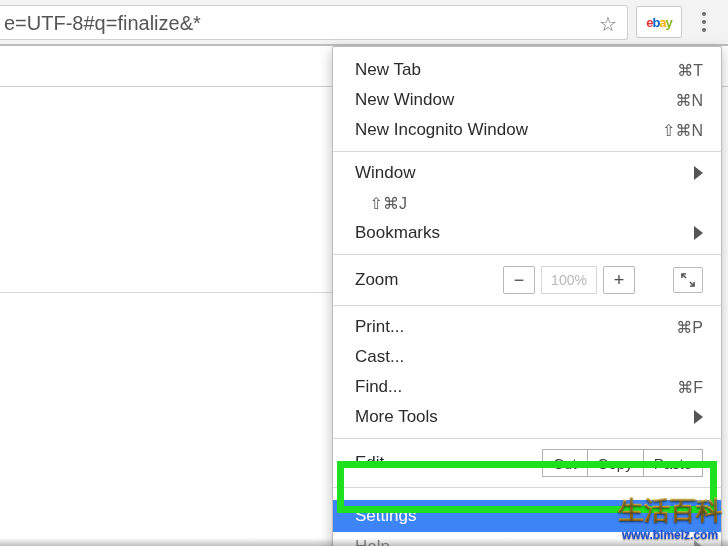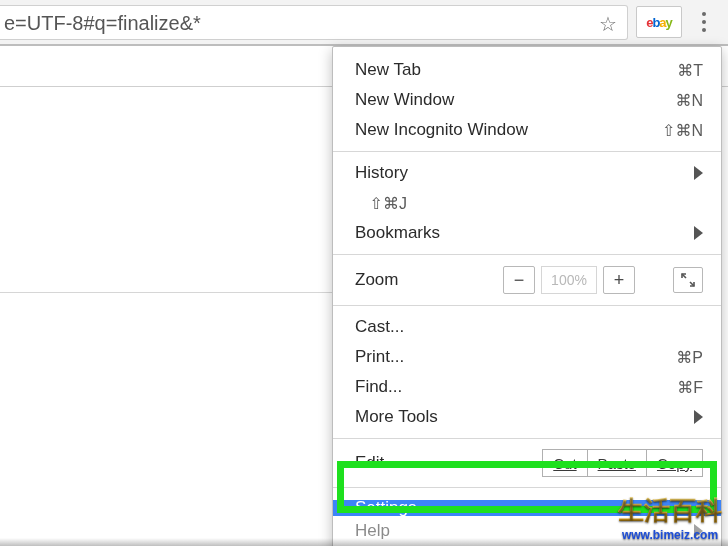--- a/index.html
+++ b/index.html
@@ -165,21 +165,21 @@
   .edit-row .edit-btns {
     display: flex; margin-left: auto;
   }
   .edit-btn {
     height: 26px;
     border: 1px solid #b0b0b0;
     margin-left: -1px;
     padding: 0 10px;
     font-size: 15px; color: #3a3a3a;
     background: #fff;
-    display: flex; align-items: center; justify-content: center; text-decoration: underline;
+    display: flex; align-items: center; justify-content: center;
   }
   .edit-btn:first-child { margin-left: 0; }
   
   .menu-item.highlight {
     background: #3d84f7;
     color: #ffffff;
     font-weight: 500;
   }
   .green-box {
     position: absolute;
@@ -253,21 +253,21 @@
       <span class="accel">⌘N</span>
     </div>
     <div class="menu-item">
       <span class="label">New Incognito Window</span>
       <span class="accel">⇧⌘N</span>
     </div>
 
     <div class="menu-sep"></div>
 
     <div class="menu-item">
-      <span class="label">History</span>
+      <span class="label">Window</span>
       <span class="arrow"></span>
     </div>
     <div class="menu-item">
       <span class="accel">⇧⌘J</span>
     </div>
     <div class="menu-item">
       <span class="label">Bookmarks</span>
       <span class="arrow"></span>
     </div>
 
@@ -285,50 +285,50 @@
               <path d="M1 5 V1 H5 M13 9 V13 H9" stroke="#555" stroke-width="1.6" fill="none"></path>
               <path d="M1 1 L5 5 M13 13 L9 9" stroke="#555" stroke-width="1.6"></path>
             </svg>
         </span>
       </span>
     </div>
 
     <div class="menu-sep"></div>
 
     <div class="menu-item">
-      <span class="label">Cast...</span>
-    </div>
-    <div class="menu-item">
       <span class="label">Print...</span>
       <span class="accel">⌘P</span>
+    </div>
+    <div class="menu-item">
+      <span class="label">Cast...</span>
     </div>
     <div class="menu-item">
       <span class="label">Find...</span>
       <span class="accel">⌘F</span>
     </div>
     <div class="menu-item">
       <span class="label">More Tools</span>
       <span class="arrow"></span>
     </div>
 
     <div class="menu-sep"></div>
 
     <div class="menu-item edit-row" style="height:36px;">
       <span class="label">Edit</span>
       <span class="edit-btns">
         <span class="edit-btn">Cut</span>
+        <span class="edit-btn">Copy</span>
         <span class="edit-btn">Paste</span>
-        <span class="edit-btn">Copy</span>
       </span>
     </div>
 
     <div class="menu-sep"></div>
 
     <div style="height:6px;"></div>
-    <div class="menu-item highlight" style="height:16px;">
+    <div class="menu-item highlight" style="height:32px;">
       <span class="label">Settings</span>
     </div>
     <div class="menu-item" style="opacity:.55;">
       <span class="label">Help</span>
       <span class="arrow"></span>
     </div>
 
     <div class="green-box" style="top:414px;"></div>
   </div>
 

